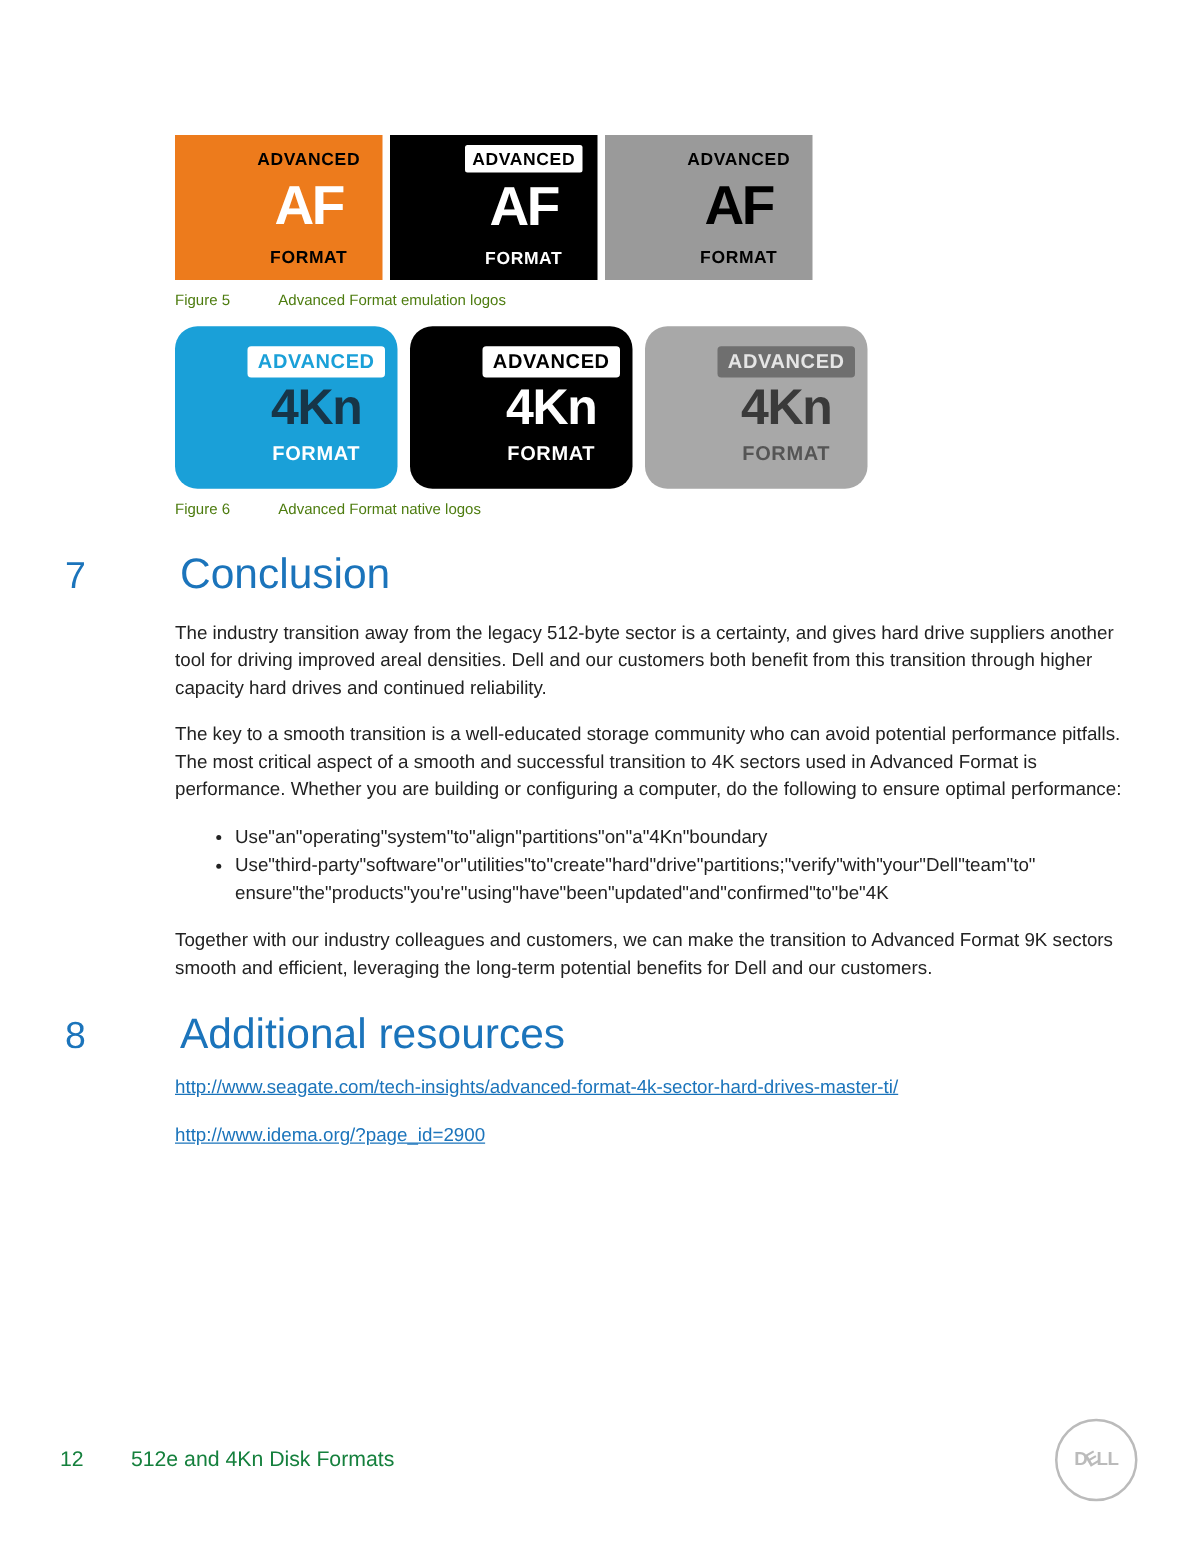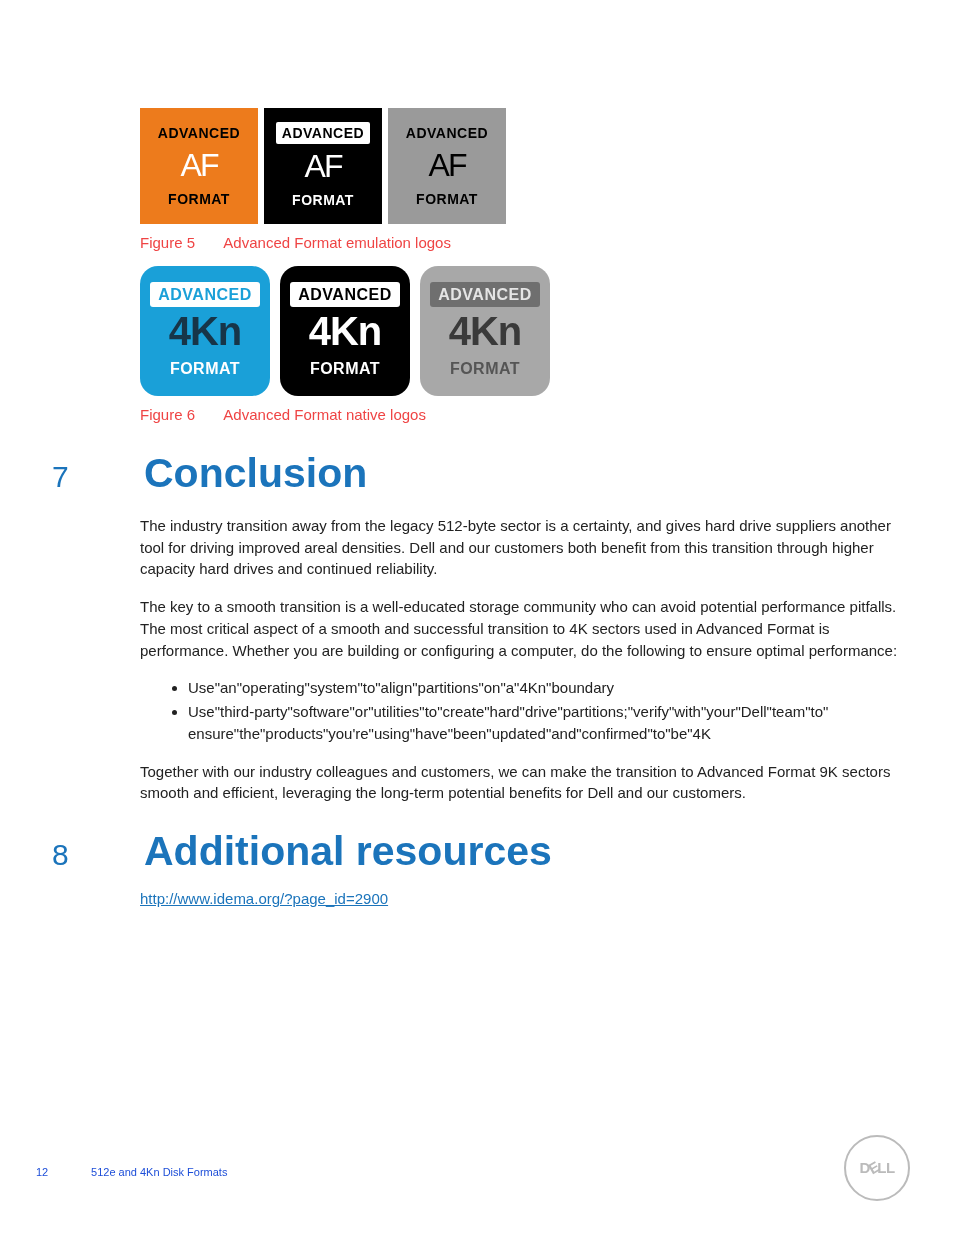--- a/index.html
+++ b/index.html
@@ -26,33 +26,34 @@
   
   .logo-row { display: flex; gap: 6px; }
   .af-logo, .kn-logo {
     display: flex;
     flex-direction: column;
     align-items: center;
     justify-content: center;
     font-family: Arial, Helvetica, sans-serif;
     font-weight: 900;
     letter-spacing: 1px;
+    padding-left: 48px;
   }
   .af-logo {
     width: 118px; height: 116px;
   }
   .af-logo .top, .af-logo .bot {
     font-size: 14px;
     letter-spacing: 0.5px;
   }
   .af-logo .mid {
-    font-size: 32px;
+    font-size: 44px;
     line-height: 1;
     margin: 6px 0 8px;
-    font-weight: 400;
+    font-weight: 700;
     letter-spacing: -2px;
   }
   .af1 { background:#ed7b1c; color:#000; }
   .af1 .mid { color:#fff; }
   .af2 { background:#000; color:#fff; }
   .af2 .top { background:#fff; color:#000; padding:1px 6px; border-radius:2px; }
   .af3 { background:#9a9a9a; color:#000; }
 
   .kn-logo {
     width: 130px; height: 130px;
@@ -75,43 +76,43 @@
   .kn2 { background:#000; color:#fff; }
   .kn2 .top { background:#fff; color:#000; padding:1px 8px; border-radius:3px; }
   .kn3 { background:#a8a8a8; color:#3a3a3a; }
   .kn3 .top { background:#6f6f6f; color:#e5e5e5; padding:1px 8px; border-radius:3px; }
   .kn3 .bot { color:#555; }
   .logo-row.kn { gap: 10px; margin-top: 8px; }
 
   
   .caption {
     margin: 8px 0 12px 0;
-    font-size: 15px;
-    color: #ef4444;
+    font-size: 12px;
+    color: #4d7c0f;
   }
   .caption .lbl { display:inline-block; width: 80px; }
 
   
   .section {
     display: flex;
     align-items: baseline;
     margin-top: 18px;
     margin-left: -92px;
   }
   .secnum {
     width: 92px;
     font-size: 30px;
     font-weight: 300;
     color: #1b74bb;
     text-align: left;
     padding-left: 4px;
   }
   .sectitle {
-    font-size: 41px;
-    font-weight: 700;
+    font-size: 34px;
+    font-weight: 400;
     color: #1b74bb;
   }
 
   
   p.body {
     margin: 12px 0 16px 0;
   }
   ul.bul {
     margin: 0 0 16px 0;
     padding-left: 48px;
@@ -124,24 +125,24 @@
   a.res {
     color: #1b74bb;
     text-decoration: underline;
     word-break: break-all;
   }
   p.reslink { margin: 6px 0 18px 0; }
 
   
   .footer {
     position: absolute;
-    left: 36px;
+    left: 48px;
     bottom: 54px;
-    font-size: 11px;
-    color: #1d4ed8;
+    font-size: 17px;
+    color: #15803d;
   }
   .footer .pg { display:inline-block; width: 52px; }
 
   .dell-logo {
     position: absolute;
     right: 44px;
     bottom: 34px;
     width: 62px;
     height: 62px;
     border: 2px solid #bbb;
@@ -221,20 +222,23 @@
       <li>Use"an"operating"system"to"align"partitions"on"a"4Kn"boundary</li>
       <li>Use"third-party"software"or"utilities"to"create"hard"drive"partitions;"verify"with"your"Dell"team"to" ensure"the"products"you're"using"have"been"updated"and"confirmed"to"be"4K</li>
     </ul>
     <p class="body">Together with our industry colleagues and customers, we can make the transition to Advanced Format 9K sectors smooth and efficient, leveraging the long-term potential benefits for Dell and our customers.</p>
 
     <div class="section">
       <div class="secnum">8</div>
       <div class="sectitle">Additional resources</div>
     </div>
     <p class="reslink">
+      <a class="res" href="#">http://www.seagate.com/tech-insights/advanced-format-4k-sector-hard-drives-master-ti/</a>
+    </p>
+    <p class="reslink">
       <a class="res" href="#">http://www.idema.org/?page_id=2900</a>
     </p>
 
   </div>
 
   <div class="footer">
     <span class="pg">12</span>
     <span>512e and 4Kn Disk Formats</span>
   </div>
 

